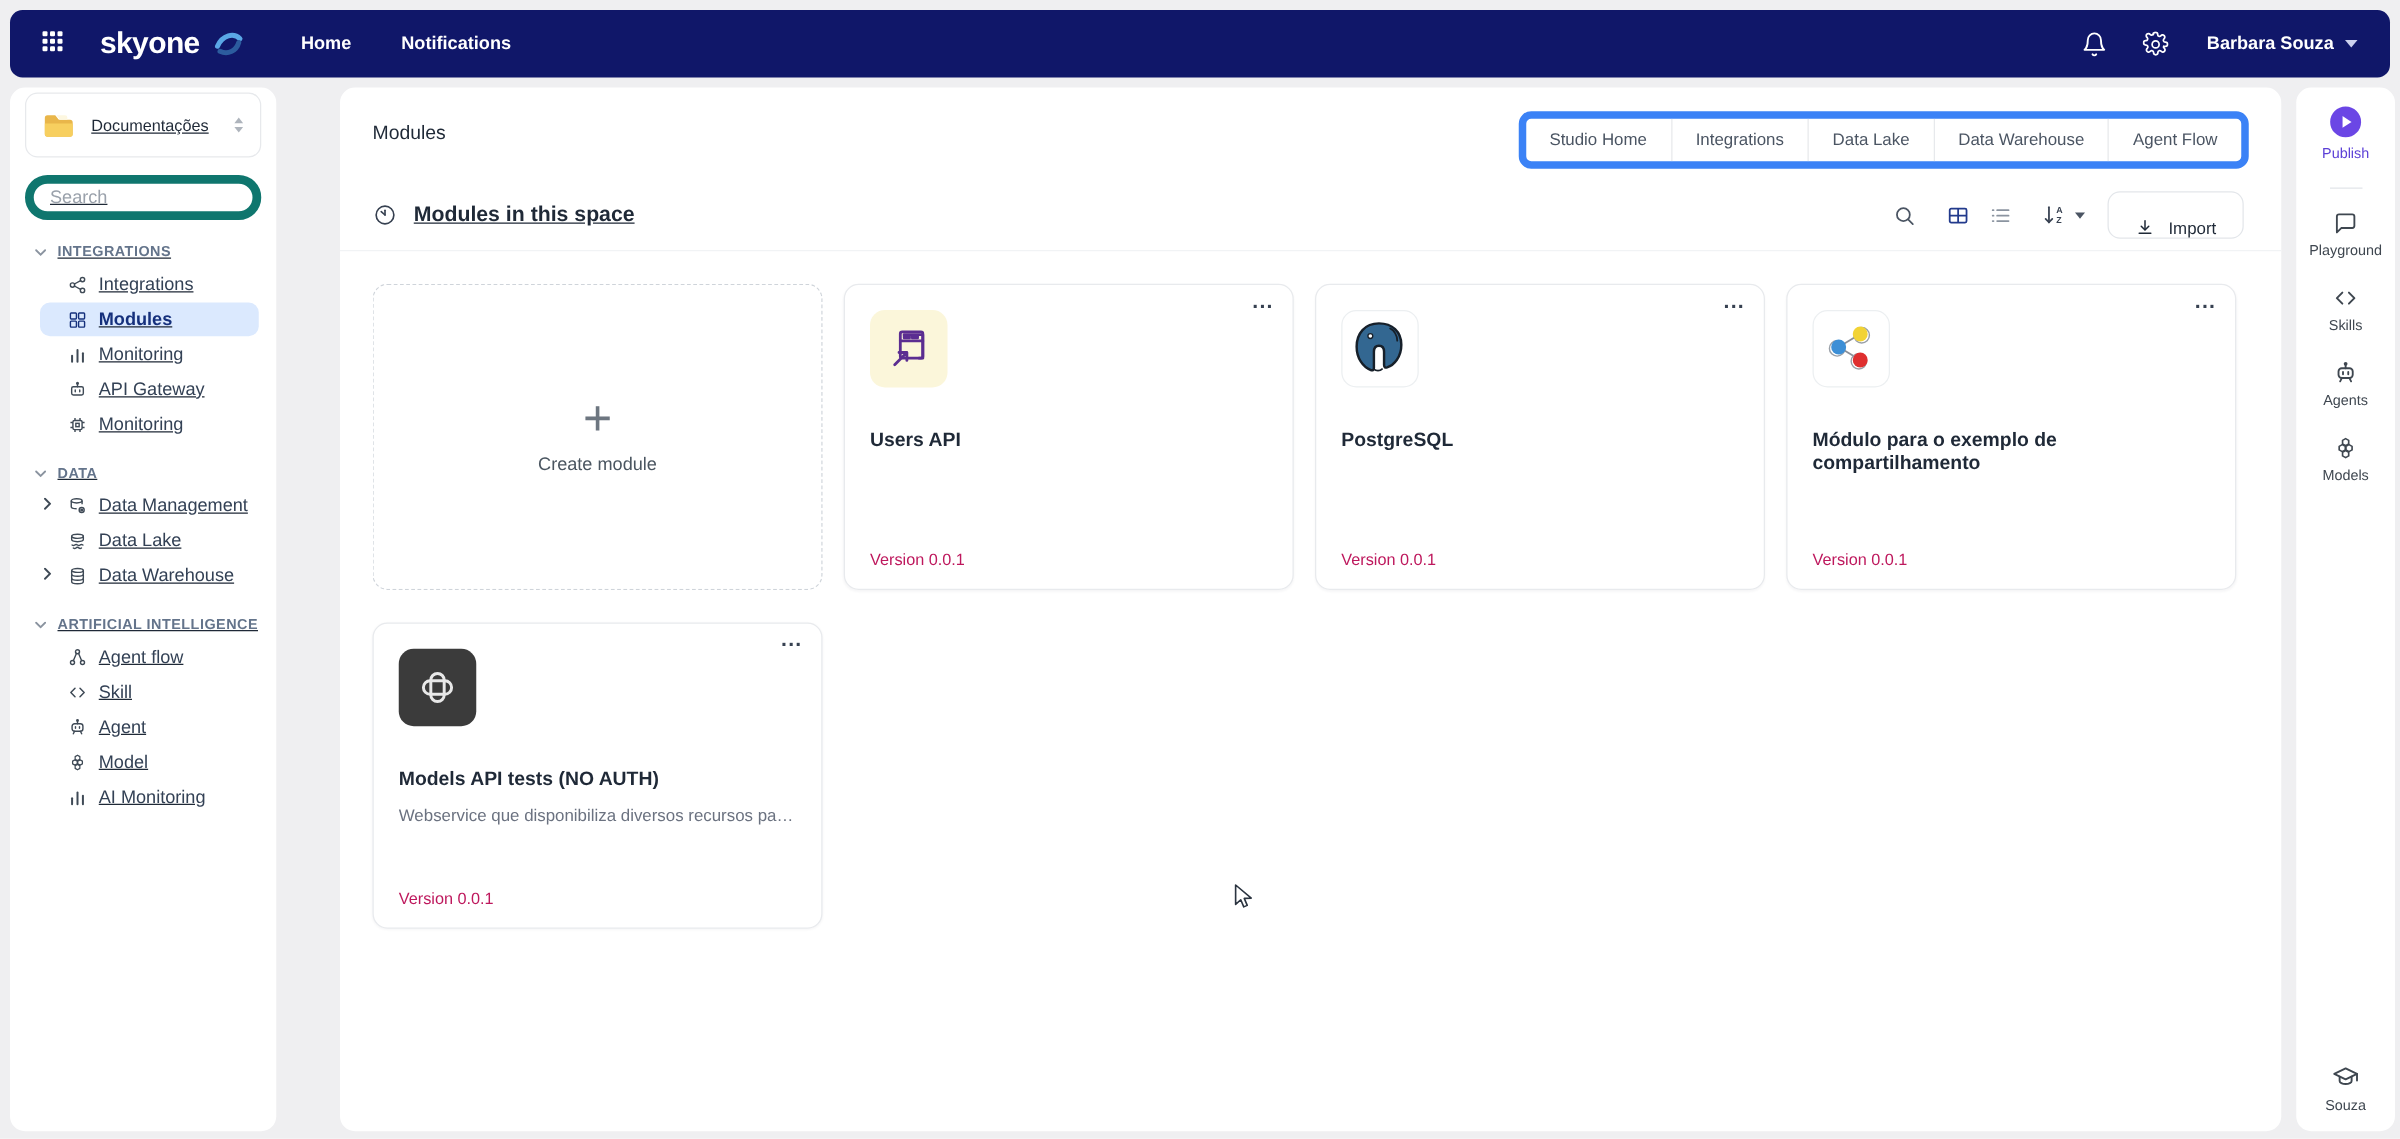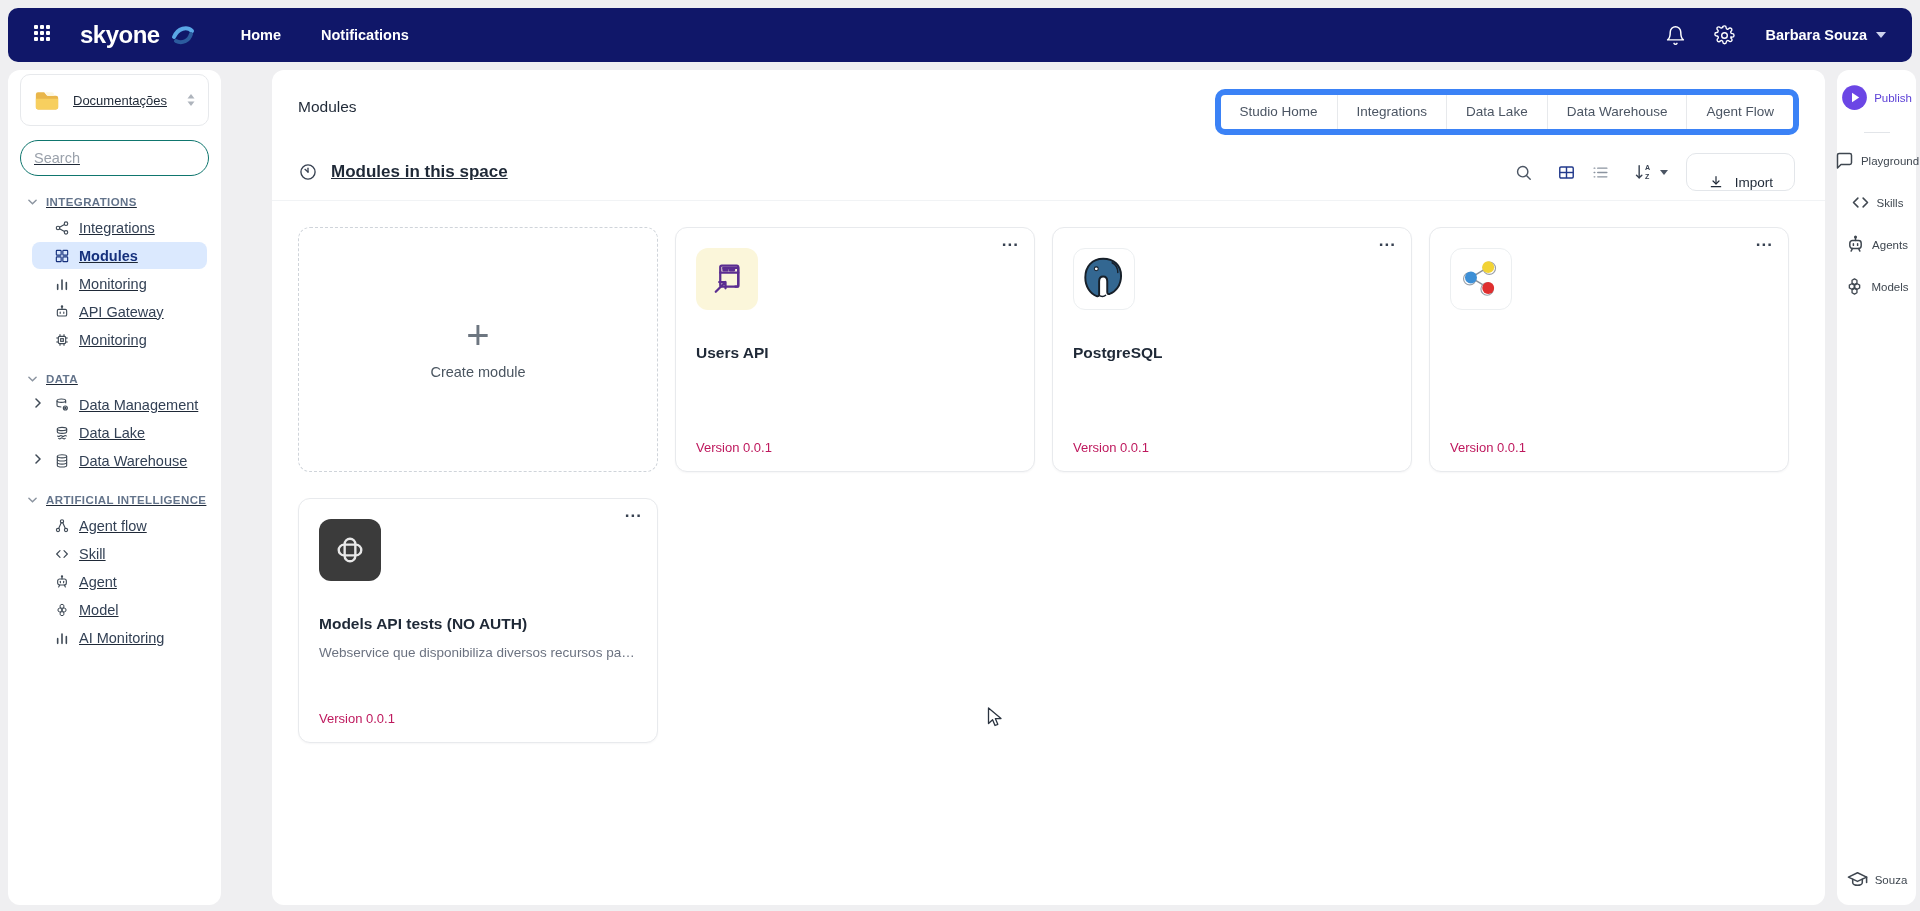--- a/index.html
+++ b/index.html
@@ -35,21 +35,21 @@
   .sidebar {
     position:absolute; left:8px; top:70px; width:213px; bottom:6px;
     background:#fff; border-radius:12px; padding:4px 12px;text-decoration:underline;
   }
   .workspace {
     height:52px; border:1px solid #e7e9ec; border-radius:10px;
     display:flex; align-items:center; gap:12px; padding:0 12px; cursor:pointer;
   }
   .workspace-label { font-size:13px; color:#1f2937; flex:1; }
   .search-box {
-    margin-top:14px; height:36px; border:1px solid #0f766e; border-radius:18px;
+    margin-top:14px; height:36px; border:7px solid #0f766e; border-radius:18px;
     display:flex; align-items:center; padding:0 13px;
   }
   .search-box input {
     border:none; outline:none; flex:1; font-size:14.5px; font-family:inherit; color:#374151; background:transparent;
   }
   .search-box input::placeholder { color:#9aa1ab; }
   .section-header {
     display:flex; align-items:center; gap:9px; padding-left:8px;
     margin:20px 0 6px; font-size:11.5px; font-weight:600; letter-spacing:.4px;
     color:#64748b; cursor:pointer;
@@ -110,21 +110,21 @@
   .card-desc  { margin-top:12px; font-size:13.5px; color:#6b7280; white-space:nowrap; overflow:hidden; text-overflow:ellipsis; }
   .card-version { position:absolute; left:20px; bottom:16px; font-size:13px; color:#be185d; }
   .card-menu { position:absolute; top:6px; right:15px; font-size:17px; font-weight:900; letter-spacing:1px; color:#374151; line-height:14px; cursor:pointer; }
 
   
   .rail {
     position:absolute; right:4px; top:70px; width:79px; bottom:6px;
     background:#fff; border-radius:12px;
     display:flex; flex-direction:column; align-items:center; padding-top:14px;
   }
-  .rail-item { display:flex; align-items:center; gap:6px; cursor:pointer; margin-bottom:21px; }
+  .rail-item { display:flex; flex-direction:column; align-items:center; gap:6px; cursor:pointer; margin-bottom:21px; }
   .rail-label { font-size:11.5px; color:#3f4750; }
   .rail-item.publish .rail-label { color:#5b3fd6; font-weight:500; }
   .rail-divider { width:26px; height:1px; background:#e2e5e9; margin:0 0 17px; }
   .rail-spacer { flex:1; }
 
   .cursor { position:absolute; left:984px; top:706px; z-index:50; pointer-events:none; }
 </style>
 </head>
 <body>
 
@@ -456,20 +456,21 @@
           <line x1="18" y1="30" x2="42" y2="15.5" stroke="#8a8f98" stroke-width="2"></line>
           <line x1="18" y1="30" x2="42" y2="44.5" stroke="#8a8f98" stroke-width="2"></line>
           <circle cx="16.3" cy="31.6" r="8.6" fill="none" stroke="#9aa0a8" stroke-width="1.6"></circle>
           <circle cx="43.6" cy="17" r="8.6" fill="none" stroke="#9aa0a8" stroke-width="1.6"></circle>
           <circle cx="40.5" cy="46" r="8.6" fill="none" stroke="#9aa0a8" stroke-width="1.6"></circle>
           <circle cx="18" cy="30" r="8.3" fill="#3d8fd6"></circle>
           <circle cx="42" cy="15.5" r="8.3" fill="#f2d335"></circle>
           <circle cx="42" cy="44.5" r="8.3" fill="#df2f2f"></circle>
         </svg>
       </div>
+      <div class="card-title">Módulo para o exemplo de compartilhamento</div>
       <div class="card-version">Version 0.0.1</div>
     </div>
 
     <div class="card" style="grid-column:1">
       <span class="card-menu">...</span>
       <div class="tile tile-dark">
         <svg width="38" height="38" viewBox="0 0 64 64" fill="none" stroke="#e8e8e8" stroke-width="4" stroke-linejoin="round">
           <rect x="13" y="23" width="38" height="18" rx="9"></rect>
           <rect x="23" y="13" width="18" height="38" rx="9"></rect>
         </svg>

